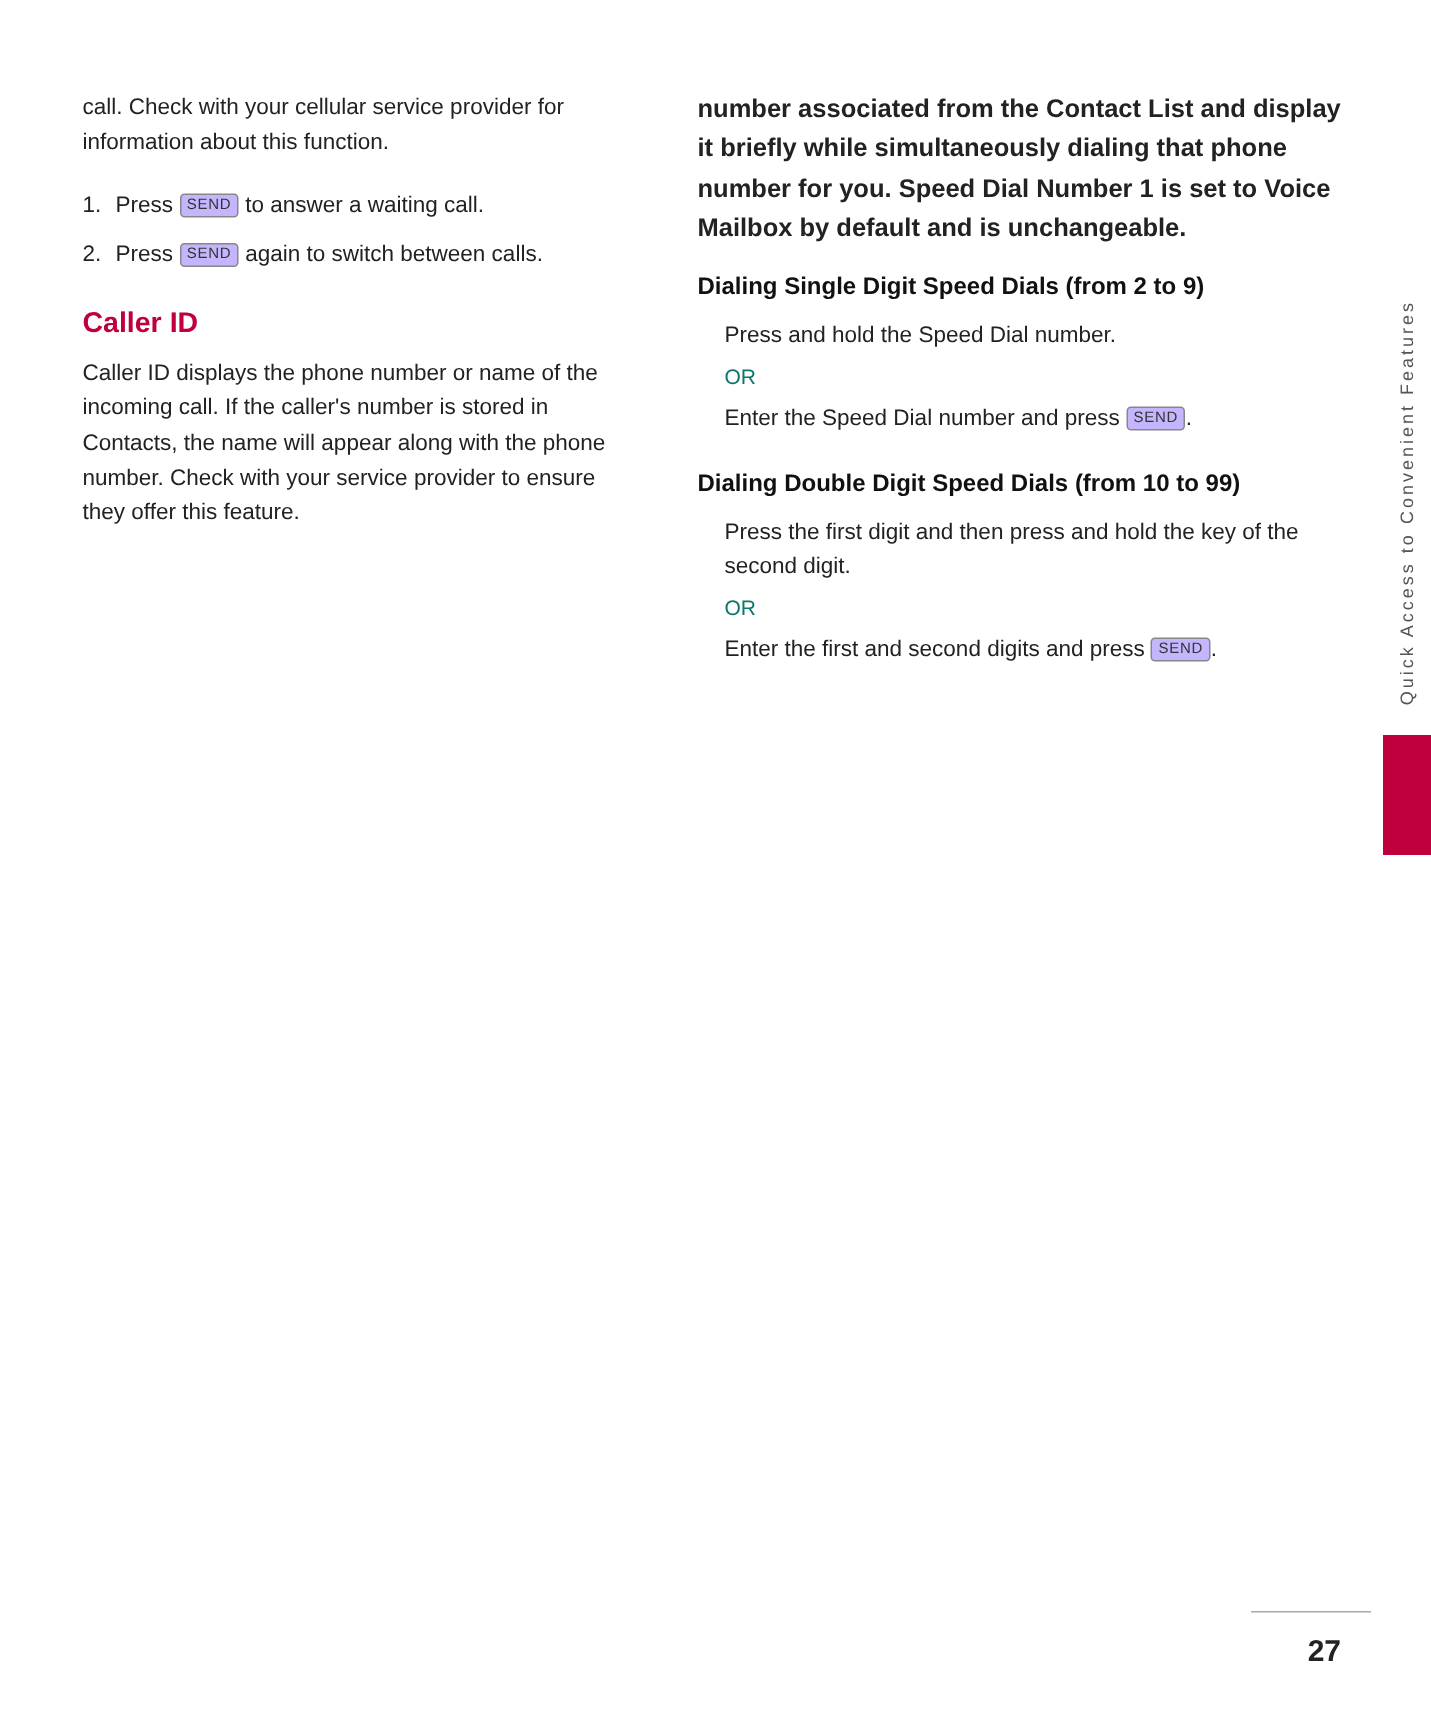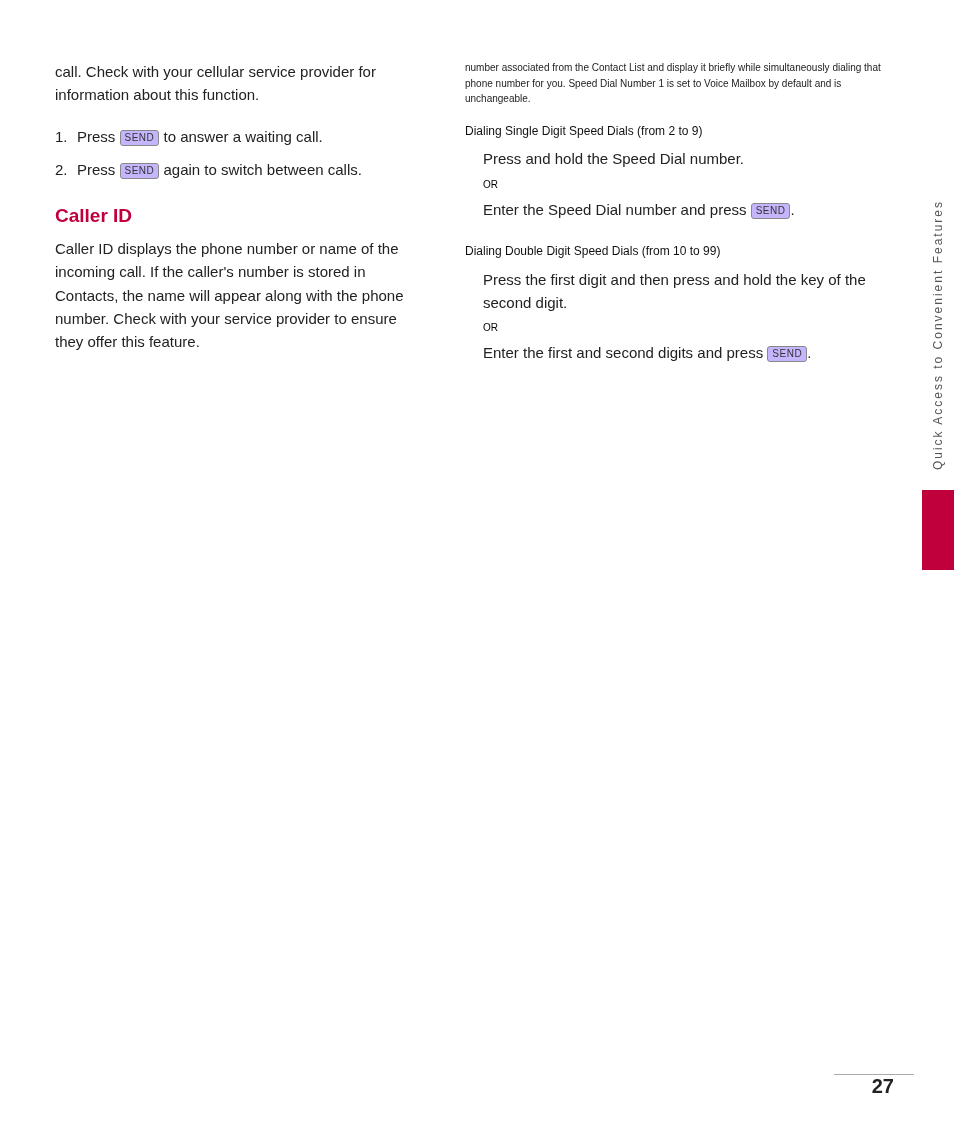--- a/index.html
+++ b/index.html
@@ -109,45 +109,46 @@
 
     .section-body {
       font-size: 15px;
       line-height: 1.55;
       margin-bottom: 18px;
       color: #222;
     }
 
     
     .sub-heading {
-      font-size: 12px;
-      font-weight: normal;
+      font-size: 16px;
+      font-weight: bold;
       color: #111;
       margin-bottom: 8px;
       margin-top: 0;
       line-height: 1.4;
     }
 
     
     .right-intro {
-      font-size: 10px;
+      font-size: 17px;
       line-height: 1.55;
       margin-bottom: 16px;
+      font-weight: bold;
     }
 
     .right-para {
       font-size: 15px;
       line-height: 1.55;
       margin-bottom: 8px;
       padding-left: 18px;
     }
 
     .or-text {
-      font-size: 10px;
-      color: #000000;
+      font-size: 14px;
+      color: #0f766e;
       margin: 8px 0 8px 18px;
     }
 
     
     .send-key {
       display: inline-block;
       border: 1px solid #888;
       border-radius: 3px;
       padding: 0px 4px;
       font-size: 10px;
@@ -155,21 +156,21 @@
       color: #333;
       background: #c4b5fd;
       vertical-align: middle;
       line-height: 1.4;
       letter-spacing: 0.5px;
     }
 
     
     .page-number {
       position: absolute;
-      bottom: 47px;
+      bottom: 32px;
       right: 60px;
       font-size: 20px;
       font-weight: bold;
       color: #222;
     }
 
     
     .page-divider {
       position: absolute;
       bottom: 70px;

